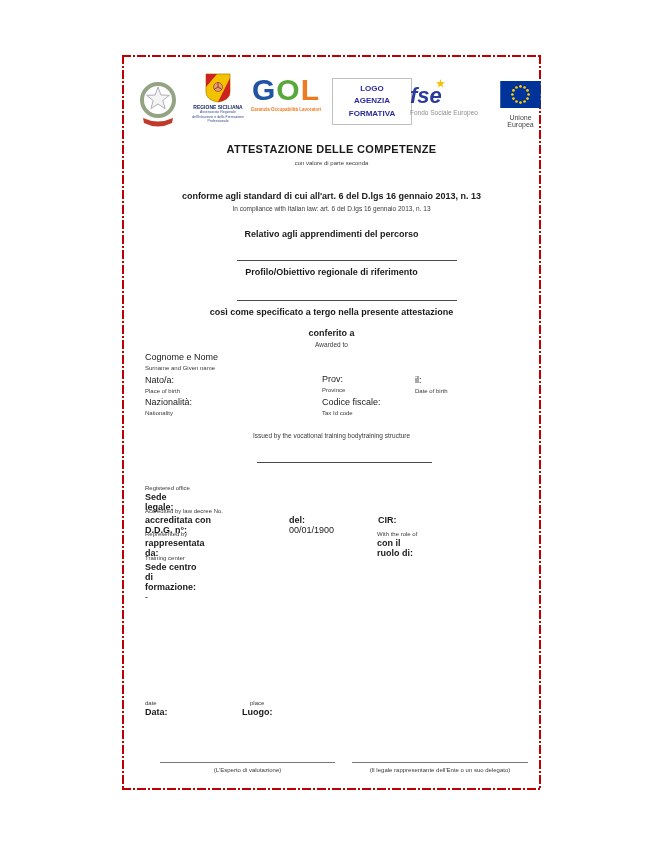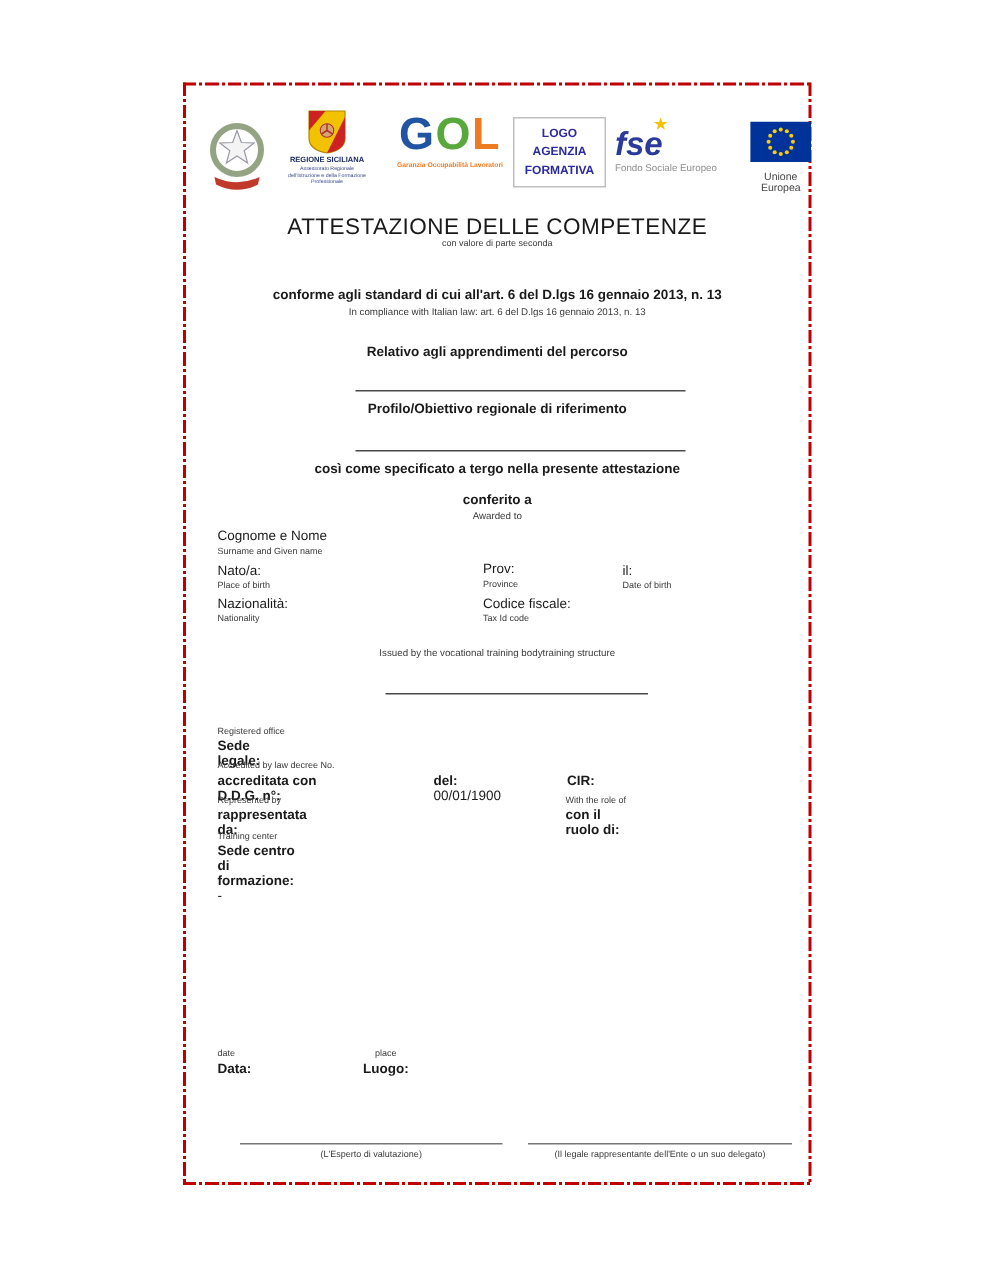--- a/index.html
+++ b/index.html
@@ -26,21 +26,21 @@
   .agenzia { border:1px solid #bfbfbf; padding:4px 5px; text-align:center;
              font-size:8px; font-weight:bold; color:#2b2ba0; line-height:1.55; }
   .fse-mark { font-size:22px; font-weight:800; font-style:italic; color:#2b3a9b; line-height:1; position:relative; }
   .fse-star { position:absolute; top:-6px; left:26px; color:#f2c200; font-size:10px; font-style:normal; }
   .fse-cap  { font-size:6.5px; color:#8f8f8f; margin-top:2px; }
   .eu-cap   { font-size:7px; color:#444; margin-top:2px; text-align:center; }
 
   
   .cline { position:absolute; left:0; right:0; text-align:center; }
   .cell  { position:absolute; }
-  .t-title { font-size:15px; font-weight:normal; letter-spacing:.3px; }
+  .t-title { font-size:11px; font-weight:bold; letter-spacing:.3px; }
   .t-bold9 { font-size:9px; font-weight:bold; }
   .t-sm    { font-size:6px; color:#3a3a3a; }
   .t-sm65  { font-size:6.5px; color:#3a3a3a; }
   .it      { font-size:9px; display:block; }
   .it.b    { font-weight:bold;margin-top:10px; }
   .cap     { font-size:6px; color:#3a3a3a; display:block; margin-top:2.5px; }
   .inline-val { font-size:9px; font-weight:normal; }
   .uline  { position:absolute; border-top:1px solid #4a4a4a; height:0; }
   .sig-line { position:absolute; border-top:1px solid #777; height:0; }
   .sig-cap  { position:absolute; font-size:6px; color:#3a3a3a; text-align:center; }
@@ -67,26 +67,26 @@
         <path d="M25 1 V19 Q25 27 13 29 L25 5 Z" fill="#cc2222"></path>
         <path d="M1 1 L12 1 L1 14 Z" fill="#cc2222"></path>
         <circle cx="13" cy="14" r="4.5" fill="#d9a66a" stroke="#a33" stroke-width="0.7"></circle>
         <path d="M13 9.5 V14 M9 16.5 L13 14 M17 16.5 L13 14" stroke="#a33" stroke-width="1" fill="none"></path>
       </svg>
       <div class="reg-name">REGIONE SICILIANA</div>
       <div class="reg-sub">Assessorato Regionale</div>
       <div class="reg-sub">dell'Istruzione e della Formazione Professionale</div>
     </div>
 
-    <div class="logo" style="left:141px;top:6px;width:74px;text-align:center">
+    <div class="logo" style="left:127px;top:6px;width:74px;text-align:center">
       <div class="gol-letters"><span class="gol-g">G</span><span class="gol-o">O</span><span class="gol-l">L</span></div>
       <div class="gol-sub">Garanzia Occupabilità Lavoratori</div>
     </div>
 
-    <div class="logo agenzia" style="left:220px;top:9px;width:62px">
+    <div class="logo agenzia" style="left:210px;top:9px;width:80px">
       <div>LOGO</div>
       <div>AGENZIA</div>
       <div>FORMATIVA</div>
     </div>
 
     <div class="logo" style="left:288px;top:16px;width:84px;text-align:left">
       <div class="fse-mark"><span>fse</span><span class="fse-star">★</span></div>
       <div class="fse-cap">Fondo Sociale Europeo</div>
     </div>
 

